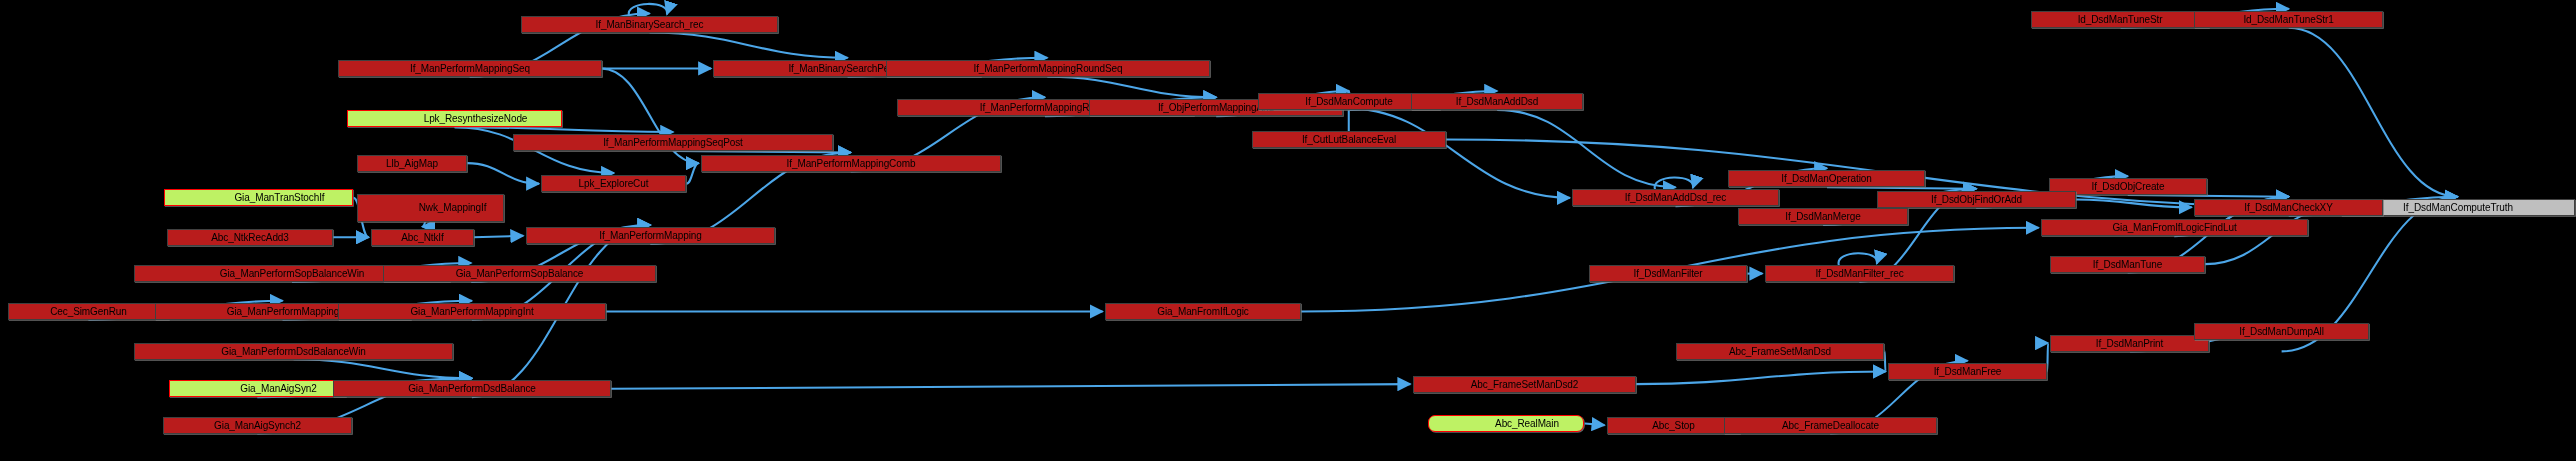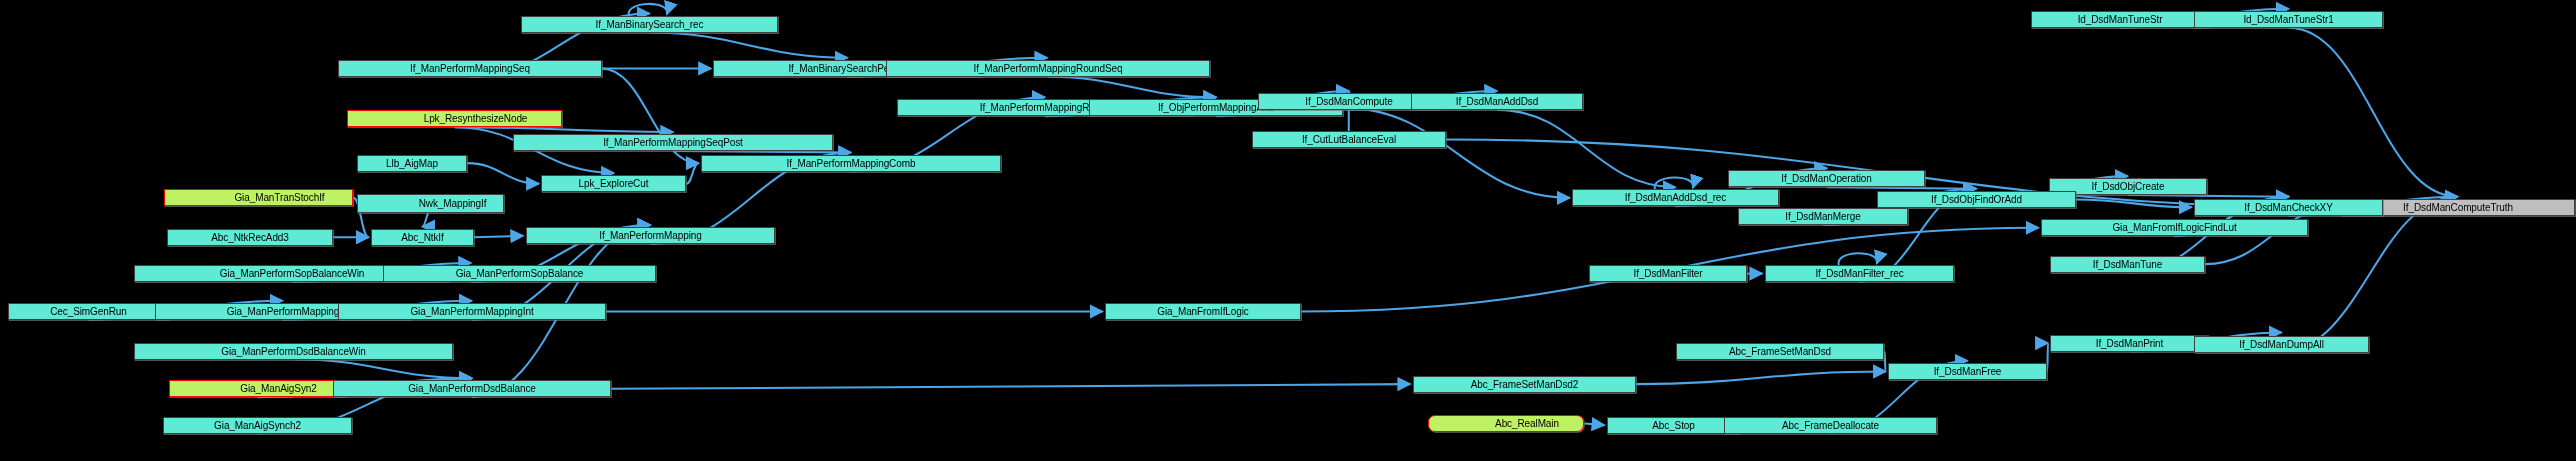--- a/index.html
+++ b/index.html
@@ -11,21 +11,21 @@
     overflow:hidden;
   }
   #edges{position:absolute;left:0;top:0;width:2576px;height:462px;}
   .node{
     position:absolute;
     box-sizing:border-box;
     display:flex;
     align-items:center;
     justify-content:center;
     height:16px;
-    background:#5eead4;
+    background:#b91c1c;
     border:0.8px solid #404040;
     color:#000000;
     font-size:10px;
     line-height:9.5px;
     white-space:nowrap;
     letter-spacing:-0.1px;
     box-shadow:0.8px 0.8px 0 rgba(120,120,120,0.85);
   }
   .node.red{
     background:#bef264;
@@ -184,21 +184,21 @@
       </div>
       <div class="node" style="left: 1738px; top: 208px; width: 170px; height: 16.6px;">
         <span>If_DsdManMerge</span>
       </div>
       <div class="node" style="left: 2041px; top: 219px; width: 267px; height: 16.6px;">
         <span>Gia_ManFromIfLogicFindLut</span>
       </div>
       <div class="node" style="left: 167px; top: 229px; width: 166px; height: 16.6px;">
         <span>Abc_NtkRecAdd3</span>
       </div>
-      <div class="node" style="left: 357px; top: 194px; width: 147px; height: 19px; padding-left: 44px;">
+      <div class="node" style="left: 357px; top: 194px; width: 147px; height: 28px; padding-left: 44px;">
         <span>Nwk_MappingIf</span>
       </div>
       <div class="node" style="left: 371px; top: 229px; width: 103px; height: 16.6px;">
         <span>Abc_NtkIf</span>
       </div>
       <div class="node" style="left: 526px; top: 227px; width: 249px; height: 16.6px;">
         <span>If_ManPerformMapping</span>
       </div>
       <div class="node" style="left: 2050px; top: 256px; width: 155px; height: 16.6px;">
         <span>If_DsdManTune</span>
@@ -229,21 +229,21 @@
       </div>
       <div class="node" style="left: 134px; top: 343px; width: 319px; height: 16.6px;">
         <span>Gia_ManPerformDsdBalanceWin</span>
       </div>
       <div class="node" style="left: 1676px; top: 343px; width: 208px; height: 16.6px;">
         <span>Abc_FrameSetManDsd</span>
       </div>
       <div class="node" style="left: 2050px; top: 335px; width: 159px; height: 16.6px;">
         <span>If_DsdManPrint</span>
       </div>
-      <div class="node" style="left: 2194px; top: 336px; width: 175px; height: 16.6px;">
+      <div class="node" style="left: 2194px; top: 323px; width: 175px; height: 16.6px;">
         <span>If_DsdManDumpAll</span>
       </div>
       <div class="node red" style="left: 169px; top: 380px; width: 177px; height: 16.6px;">
         <span>Gia_ManAigSyn2</span>
       </div>
       <div class="node" style="left: 333px; top: 380px; width: 278px; height: 16.6px;">
         <span>Gia_ManPerformDsdBalance</span>
       </div>
       <div class="node" style="left: 1413px; top: 376px; width: 223px; height: 16.6px;">
         <span>Abc_FrameSetManDsd2</span>

